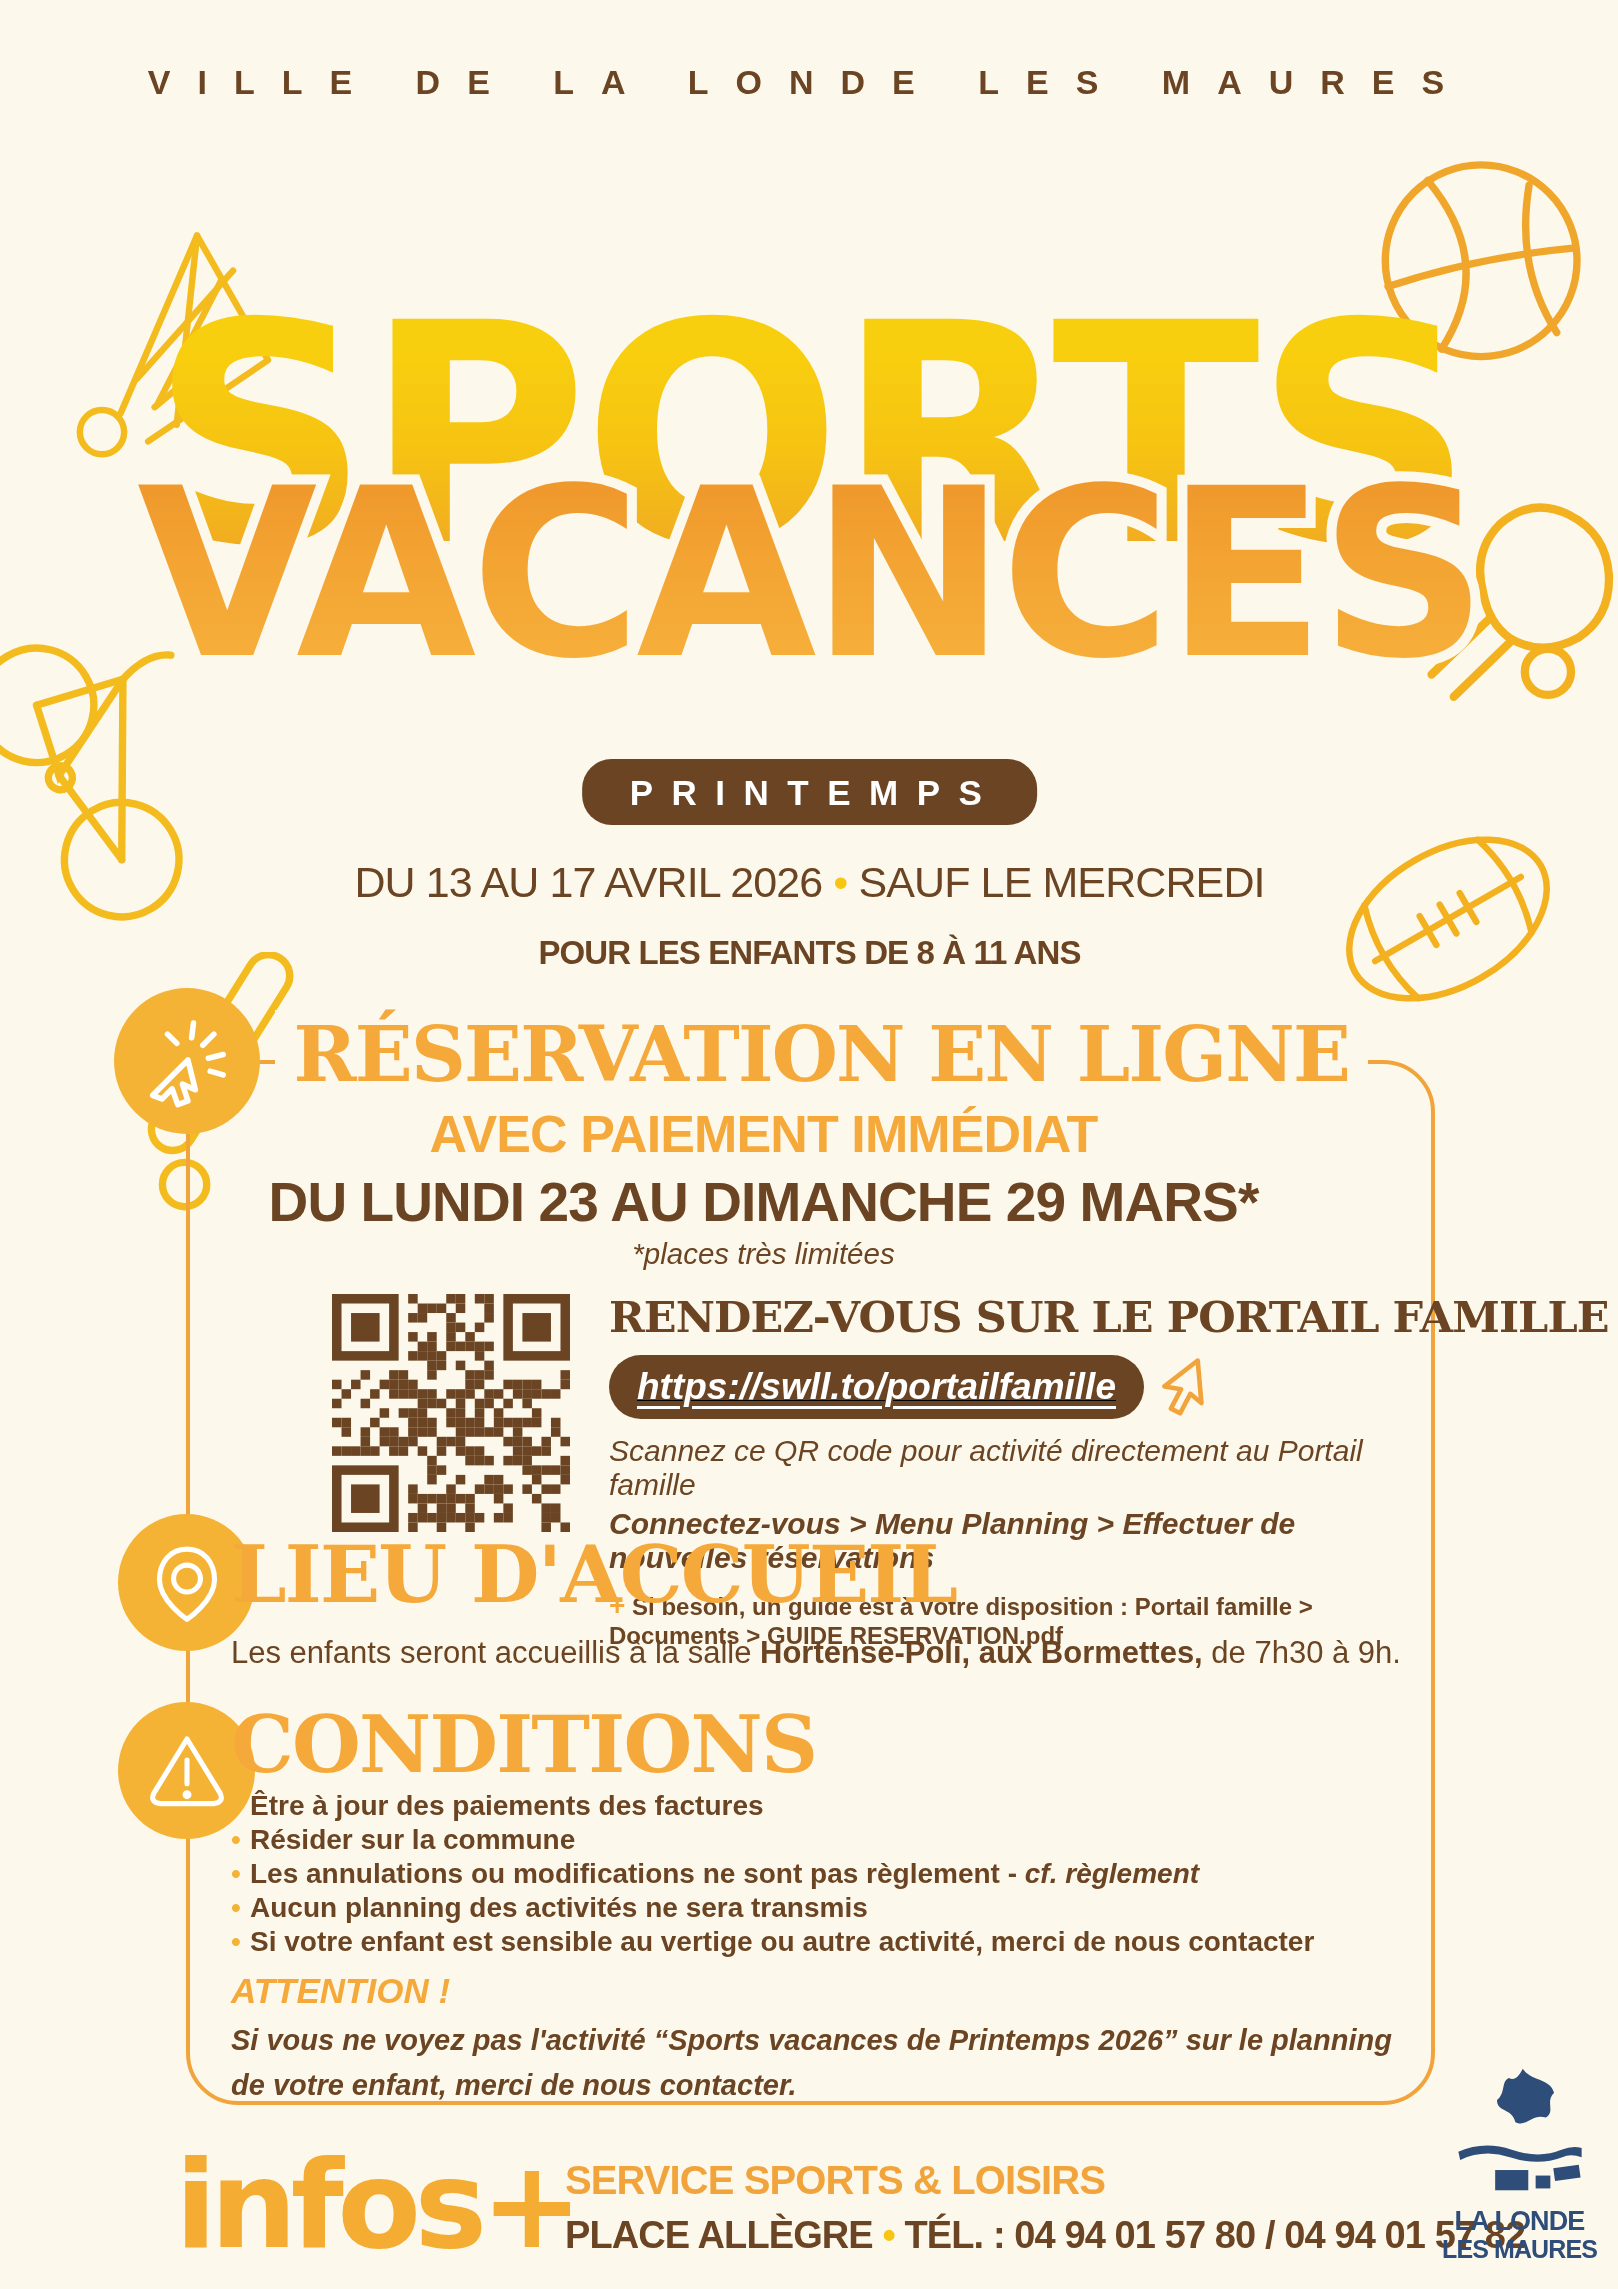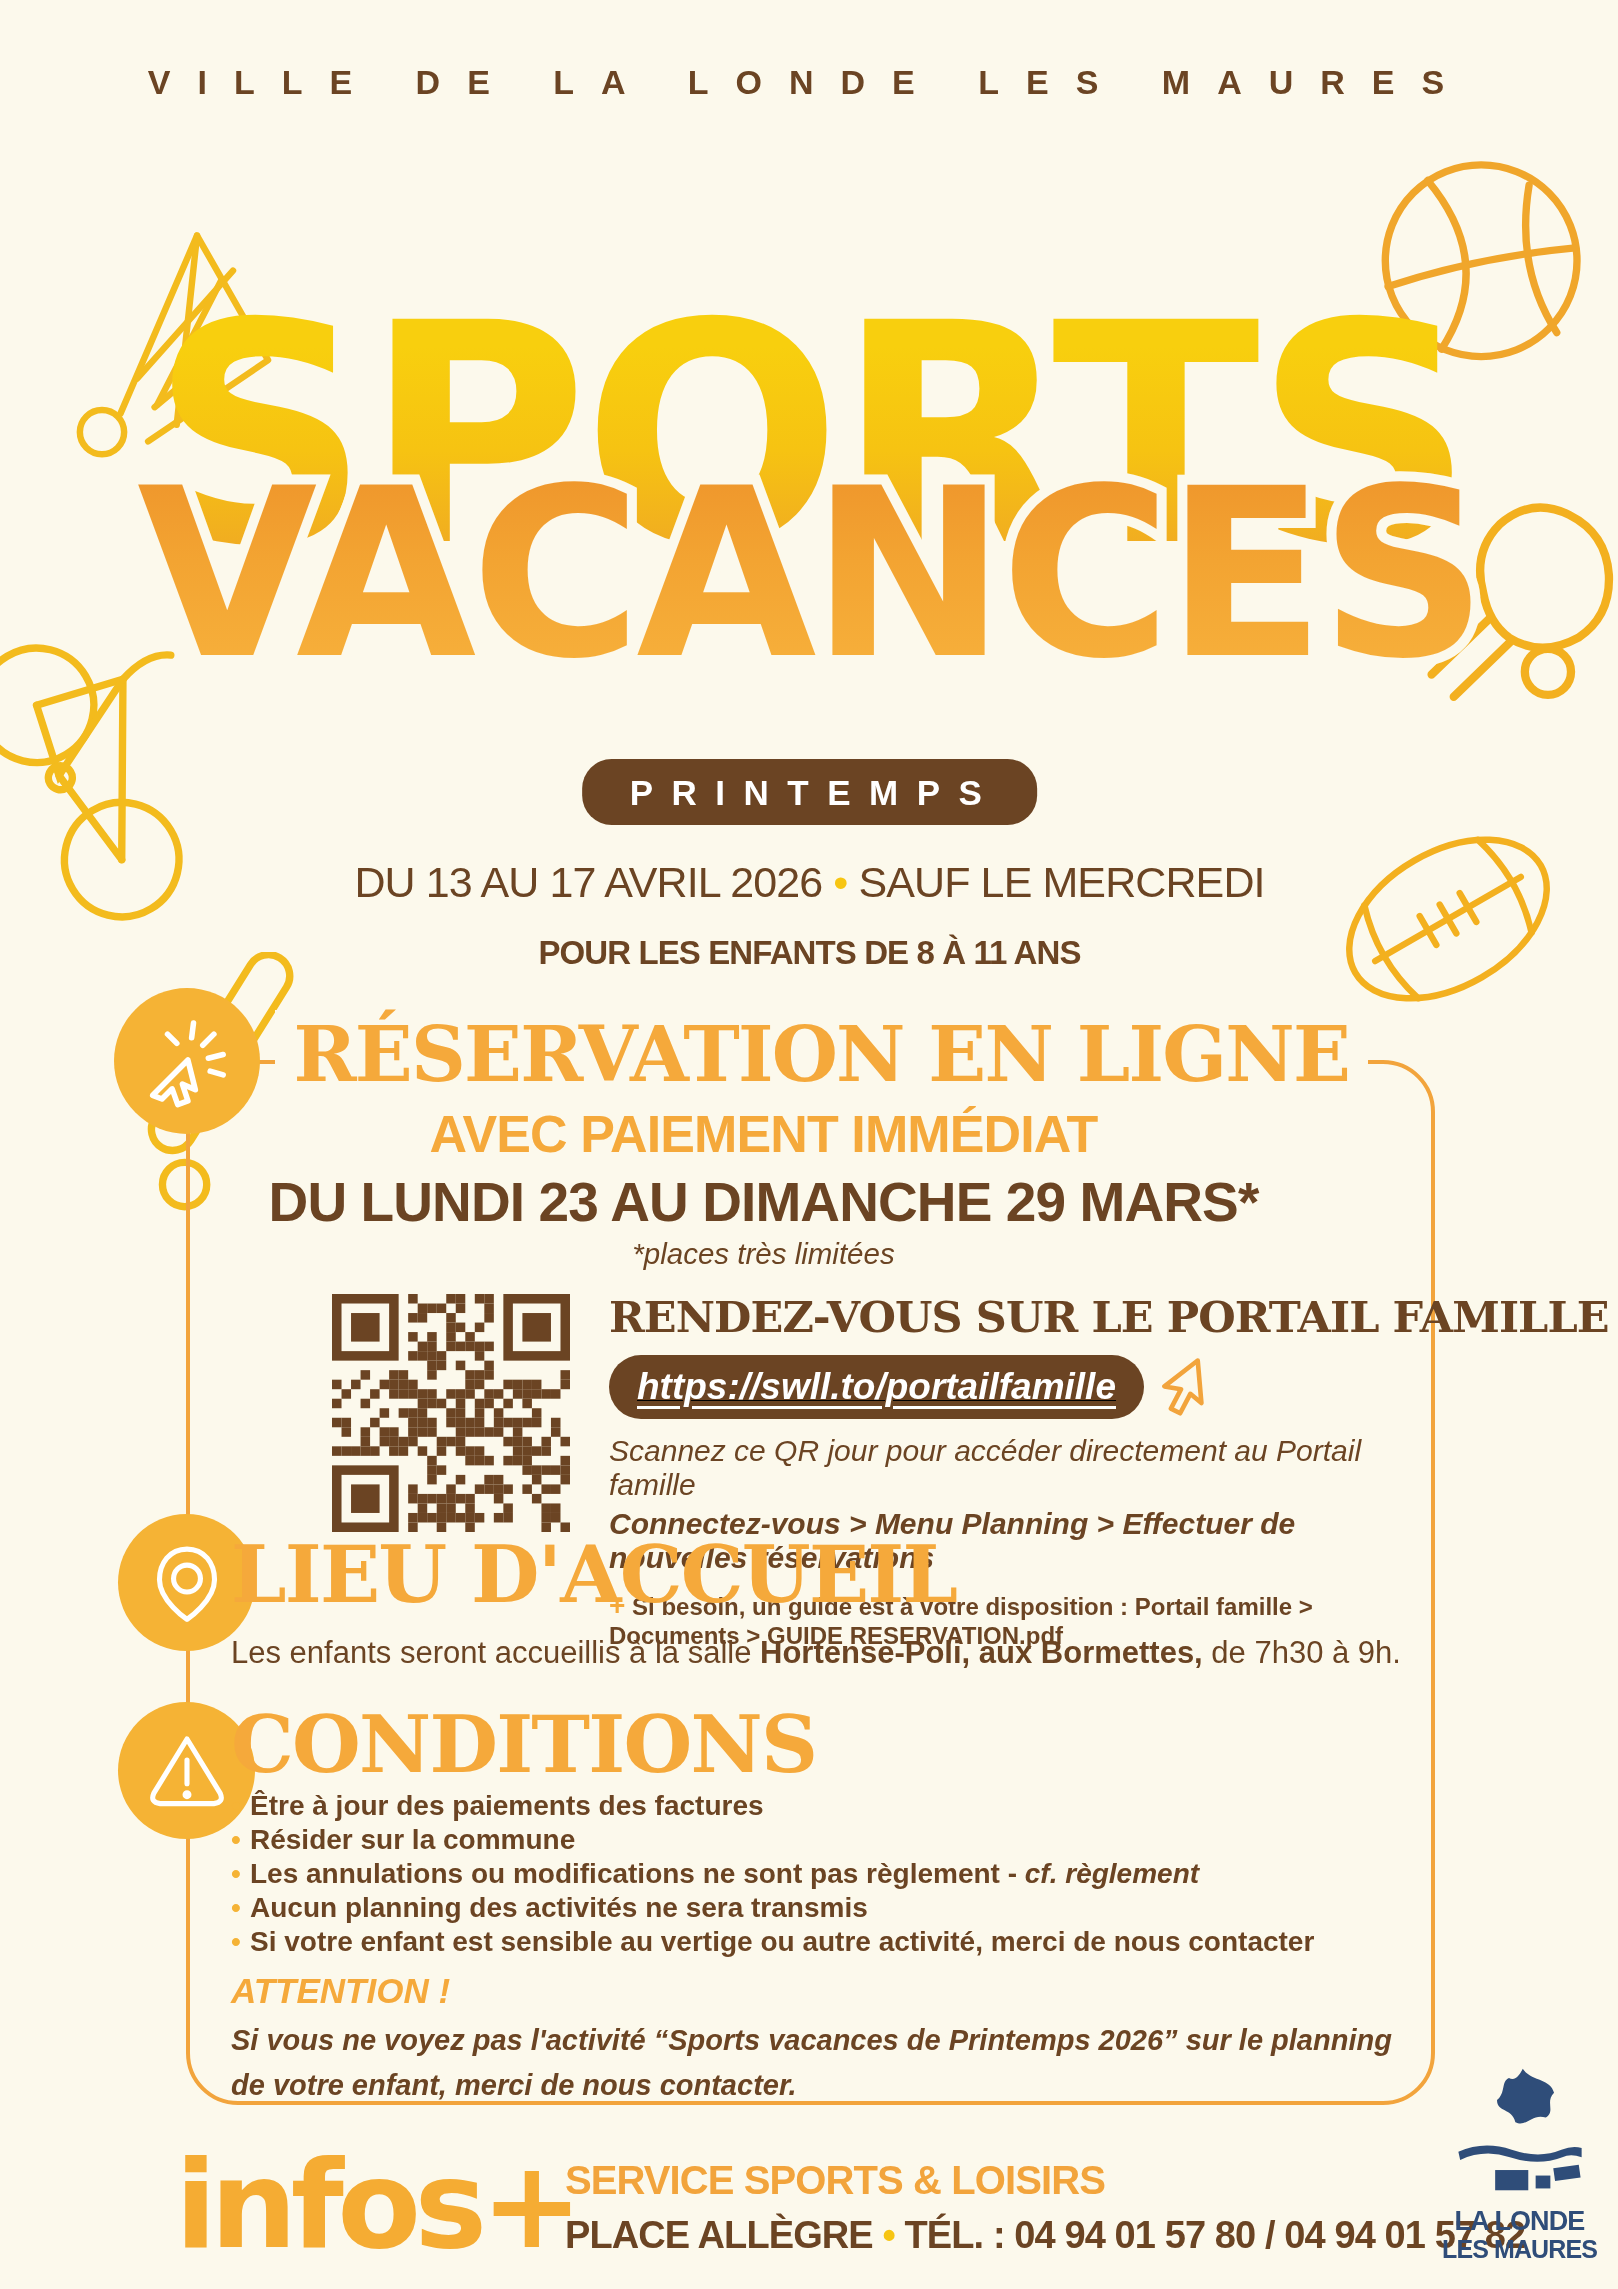--- a/index.html
+++ b/index.html
@@ -426,21 +426,21 @@
   <div class="abs portal">
     <div class="slab portal-title">RENDEZ-VOUS SUR LE PORTAIL FAMILLE</div>
     <div class="pill-row">
       <span class="pill">
         <a href="#">https://swll.to/portailfamille</a>
       </span>
       <svg width="54" height="61" viewBox="0 0 58 66" fill="none" stroke="#F2A43C" stroke-width="5" stroke-linejoin="round">
         <path d="M46 6 L10 34 L28 37 L17 58 L27 63 L38 42 L50 52 Z"></path>
       </svg>
     </div>
-    <div class="scannez">Scannez ce QR jour pour accéder directement au Portail famille</div>
+    <div class="scannez">Scannez ce QR code pour activité directement au Portail famille</div>
     <div class="connectez">Connectez-vous &gt; Menu Planning &gt; Effectuer de nouvelles réservations</div>
     <div class="guide">
       <span class="plus">+</span>
       <span>Si besoin, un guide est à votre disposition : Portail famille &gt; Documents &gt; GUIDE RESERVATION.pdf</span>
     </div>
   </div>
 
   <div class="abs slab h-accueil">LIEU D'ACCUEIL</div>
   <div class="abs accueil-text">
     <span>Les enfants seront accueillis à la salle </span><b>Hortense-Poli, aux Bormettes,</b><span> de 7h30 à 9h.</span>

